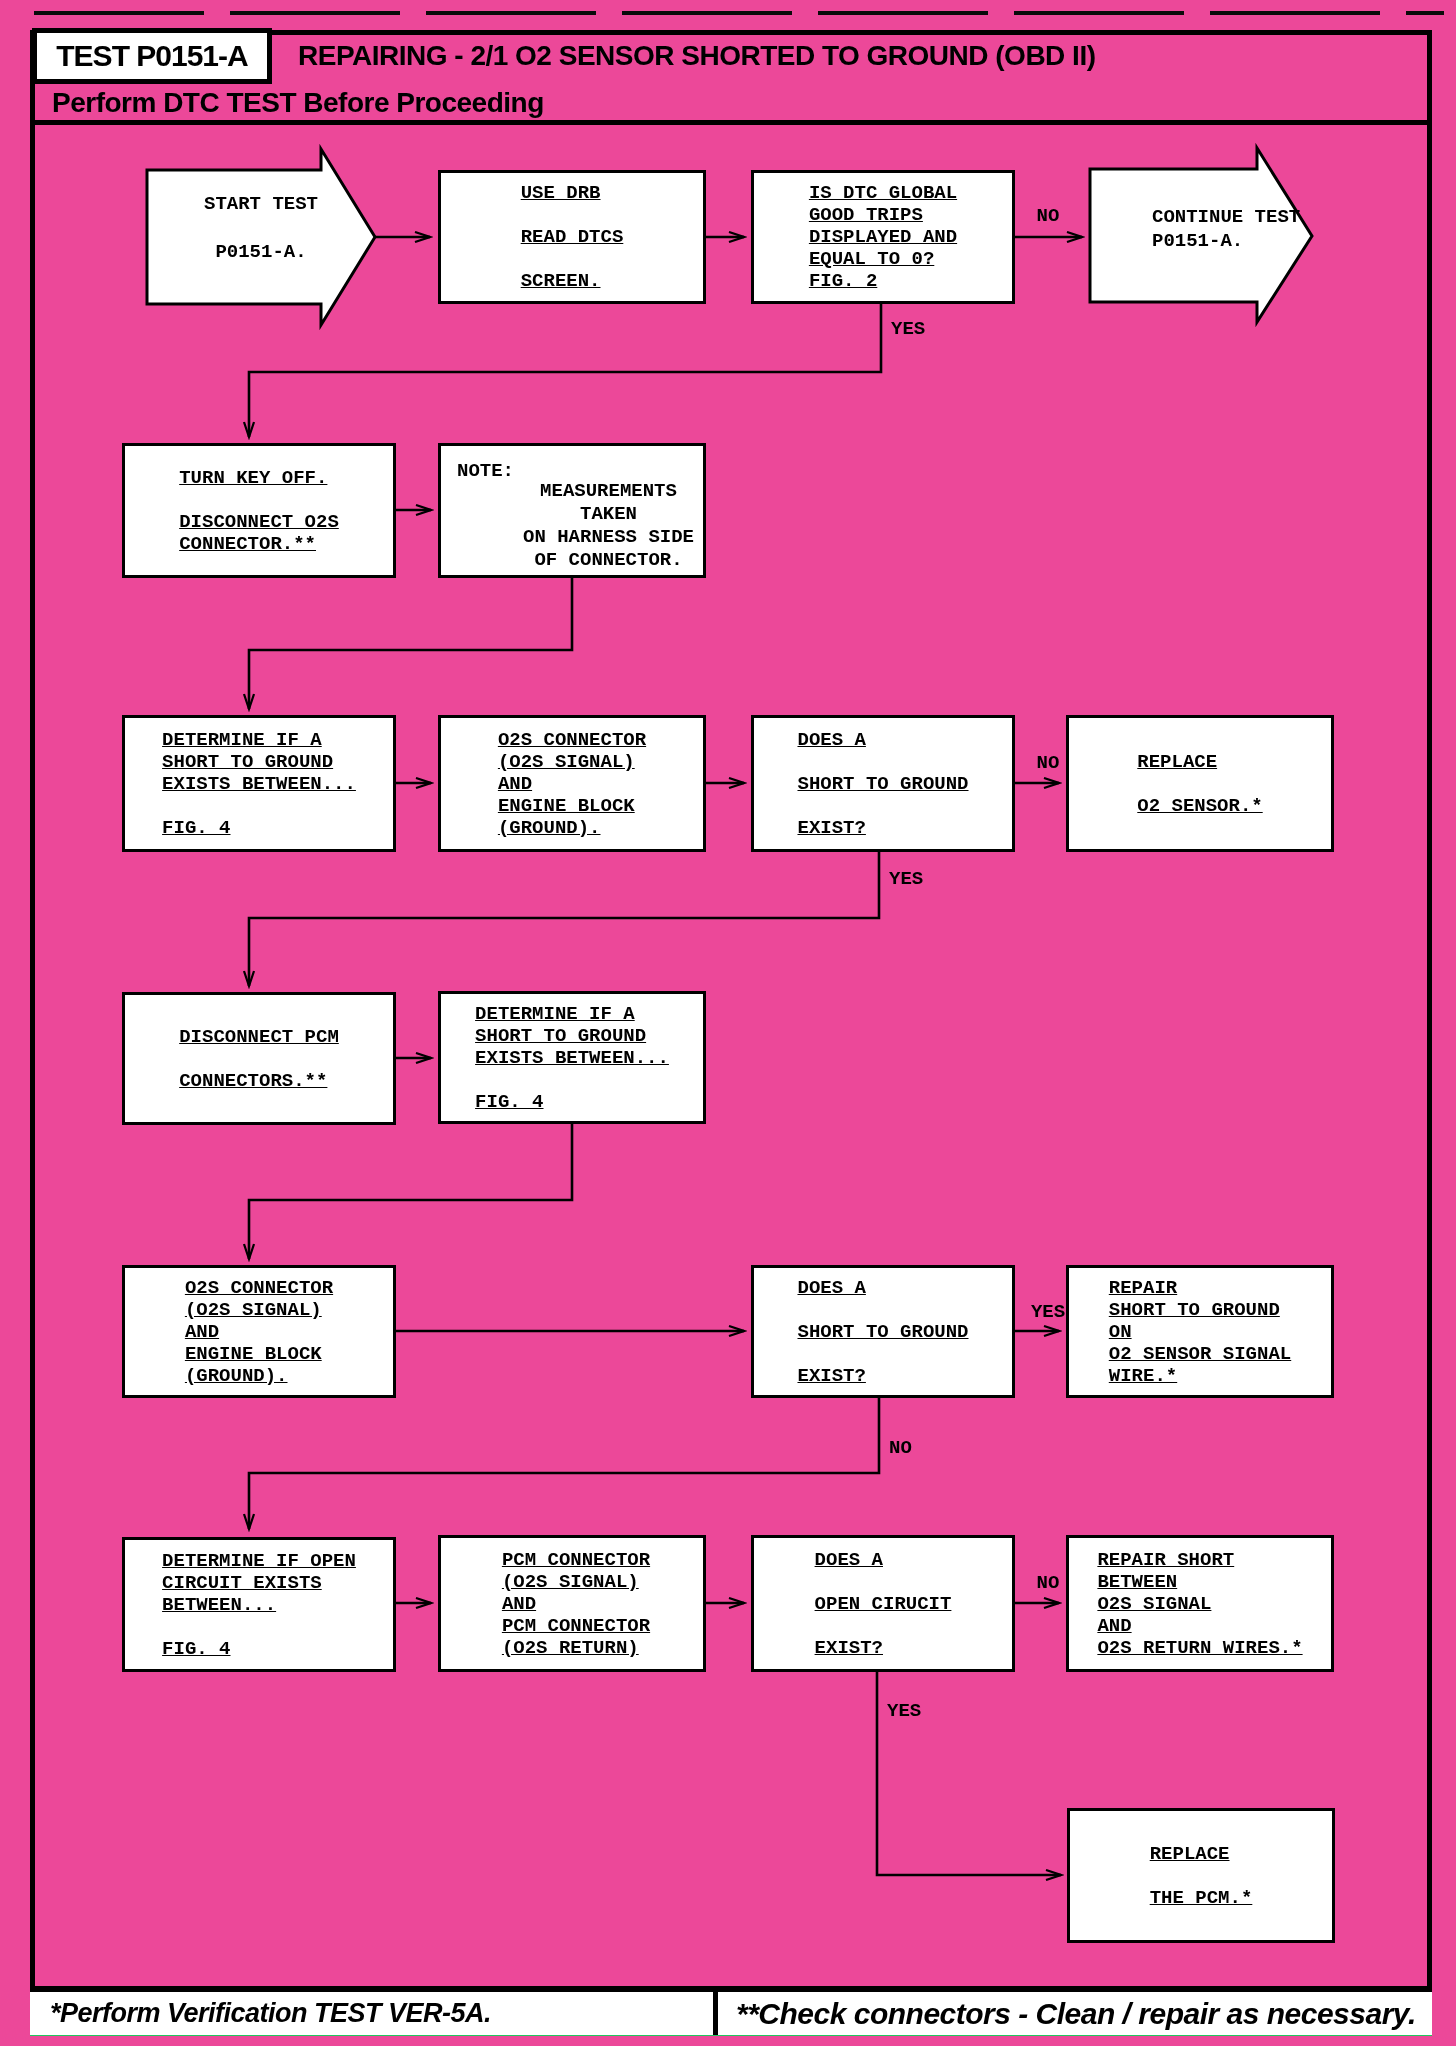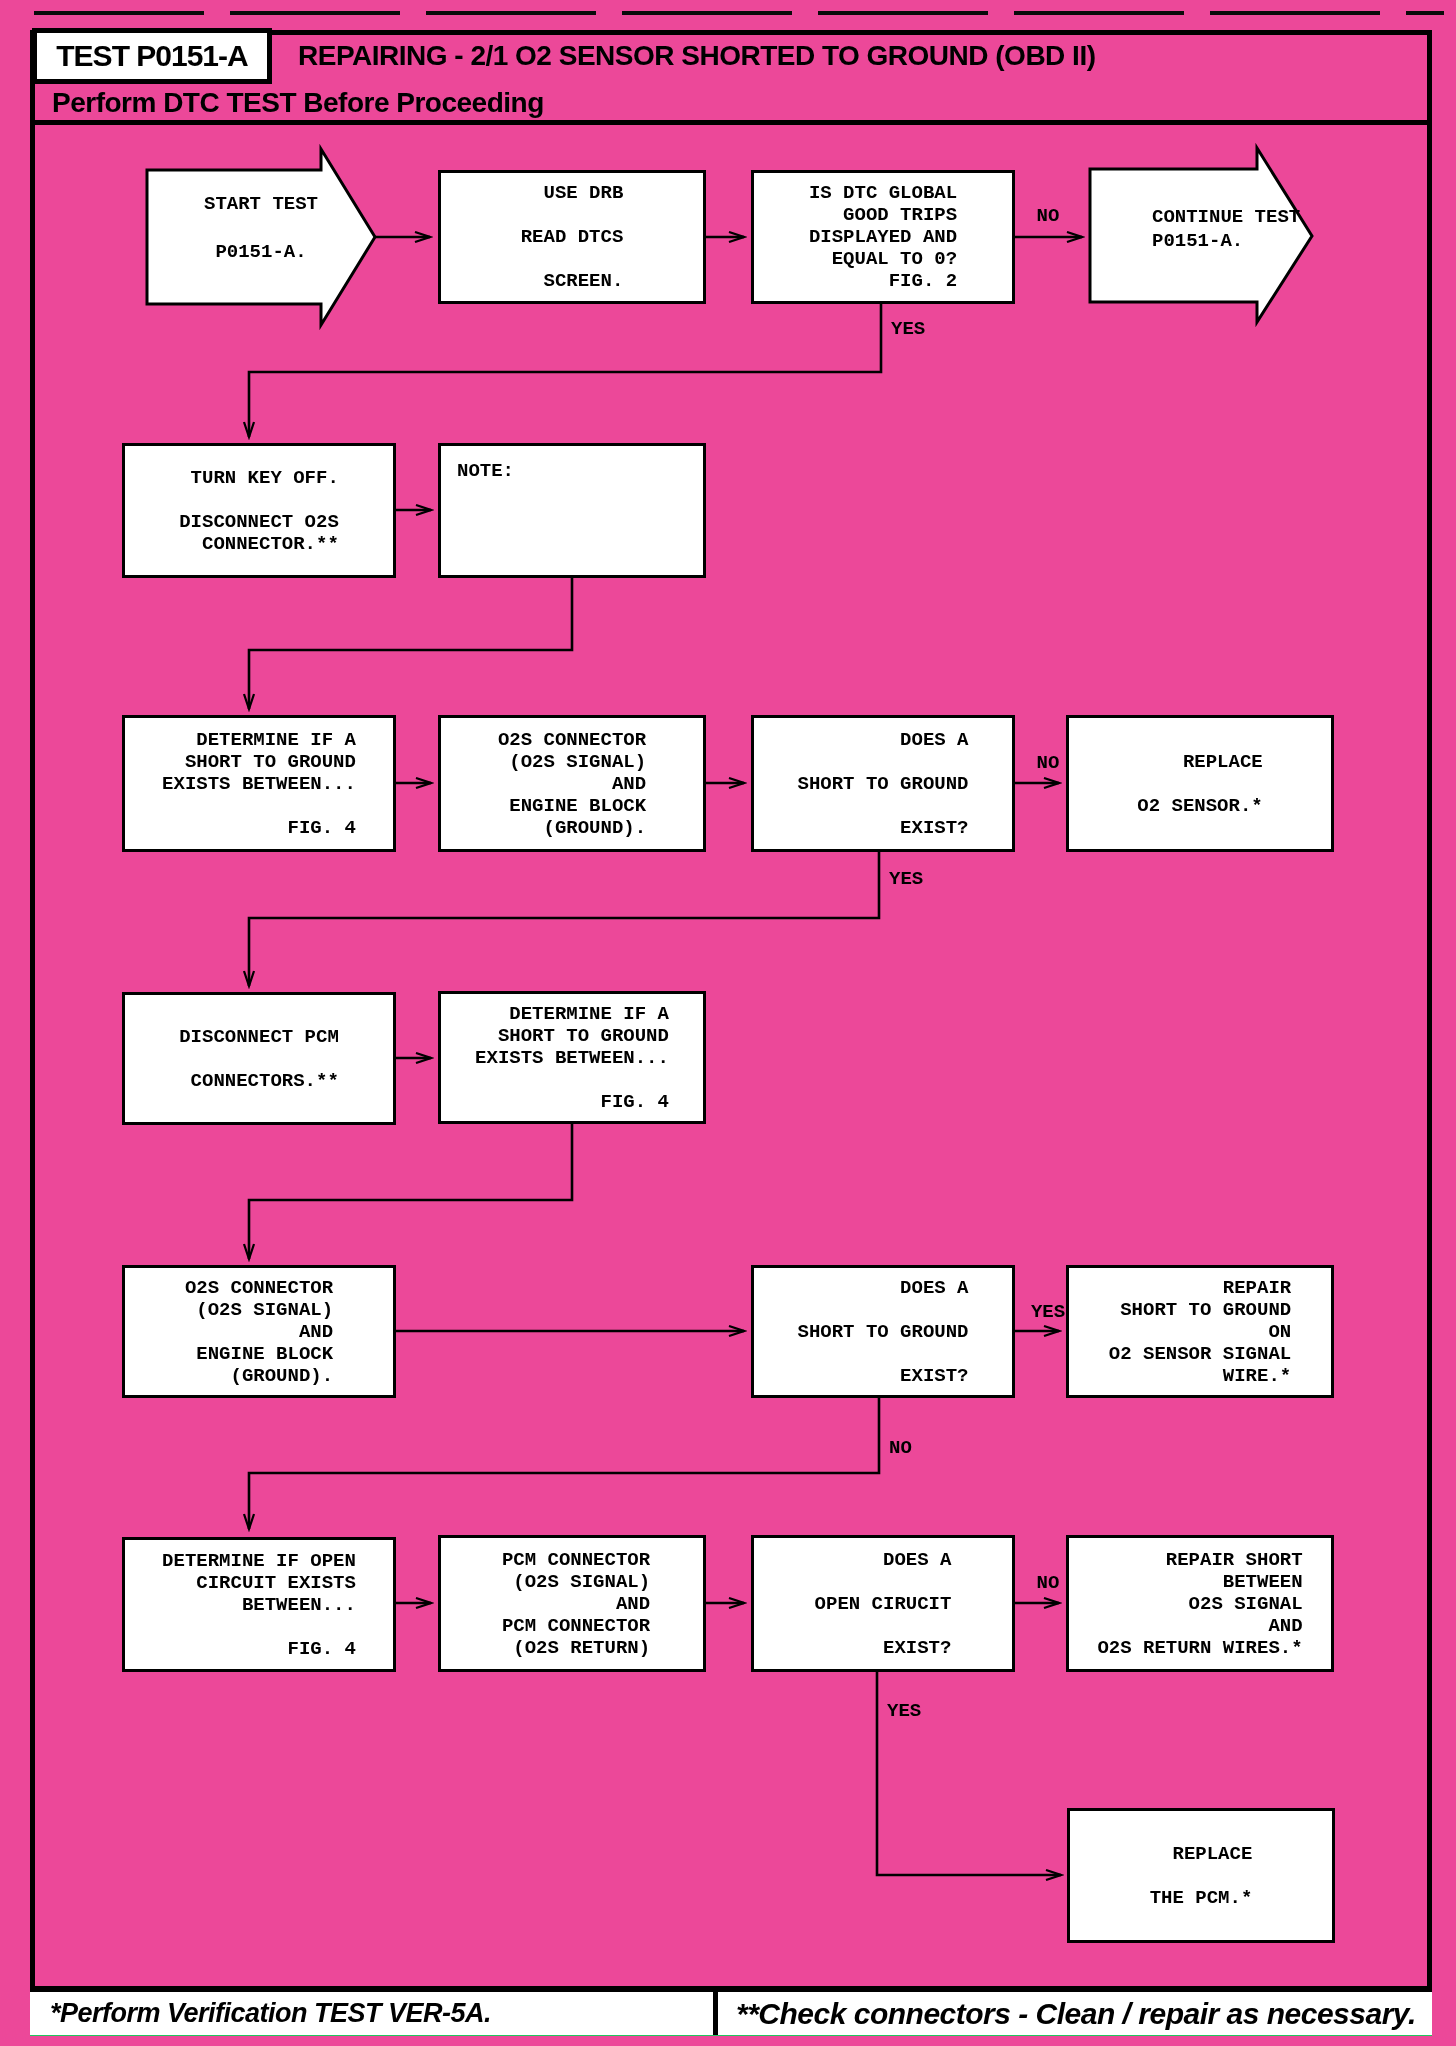--- a/index.html
+++ b/index.html
@@ -15,21 +15,21 @@
   .test-box{position:absolute;left:32px;top:28px;width:240px;height:56px;border:5px solid #000;
         background:#fff;box-sizing:border-box;display:flex;align-items:center;justify-content:center;
         font:700 30px/1 "Liberation Sans",sans-serif;letter-spacing:-1px;}
   .hdr-title{position:absolute;left:298px;top:41px;font:700 28px/1.1 "Liberation Sans",sans-serif;letter-spacing:-0.5px;}
   .hdr-sub{position:absolute;left:52px;top:88px;font:700 28px/1.1 "Liberation Sans",sans-serif;letter-spacing:-0.5px;}
   .hdr-sep{position:absolute;left:30px;top:120px;width:1402px;height:5px;background:#000;}
 
   
   .fbox{position:absolute;border:3px solid #000;background:#fff;box-sizing:border-box;
         display:flex;align-items:center;justify-content:center;}
-  .ftext{white-space:pre-line;text-align:right;font:700 19px/22px "Liberation Mono","DejaVu Sans Mono",monospace;}
+  .ftext{white-space:pre-line;text-align:left;font:700 19px/22px "Liberation Mono","DejaVu Sans Mono",monospace;text-decoration:underline;}
   .atext{position:absolute;white-space:pre-line;font:700 19px/24px "Liberation Mono","DejaVu Sans Mono",monospace;}
   .note-box{flex-direction:row;align-items:stretch;justify-content:flex-start;padding-top:14px;}
   .note-title{font:700 19px/22px "Liberation Mono","DejaVu Sans Mono",monospace;text-align:left;padding-left:16px;}
   .note-body{margin-top:20px;text-align:center;white-space:pre-line;
         font:700 19px/23px "Liberation Mono","DejaVu Sans Mono",monospace;}
   .lab{position:absolute;font:700 19px/22px "Liberation Mono","DejaVu Sans Mono",monospace;}
 
   
   .footer{position:absolute;left:30px;top:1986px;width:1402px;height:50px;box-sizing:border-box;
         border-top:6px solid #000;border-bottom:1px solid #22c55e;background:#fff;display:flex;}
@@ -112,20 +112,23 @@
   <div class="lab" style="left:891px;top:318px;">YES</div>
 
   <div class="fbox" style="left:122px;top:443px;width:274px;height:135px;">
     <div class="ftext">TURN KEY OFF.
 
 DISCONNECT O2S
 CONNECTOR.**</div>
   </div>
   <div class="fbox note-box" style="left:438px;top:443px;width:268px;height:135px;">
     <div class="note-title">NOTE:</div>
+    <div class="note-body">MEASUREMENTS TAKEN
+ON HARNESS SIDE
+OF CONNECTOR.</div>
   </div>
 
   <div class="fbox" style="left:122px;top:715px;width:274px;height:137px;">
     <div class="ftext">DETERMINE IF A
 SHORT TO GROUND
 EXISTS BETWEEN...
 
 FIG. 4</div>
   </div>
   <div class="fbox" style="left:438px;top:715px;width:268px;height:137px;">

